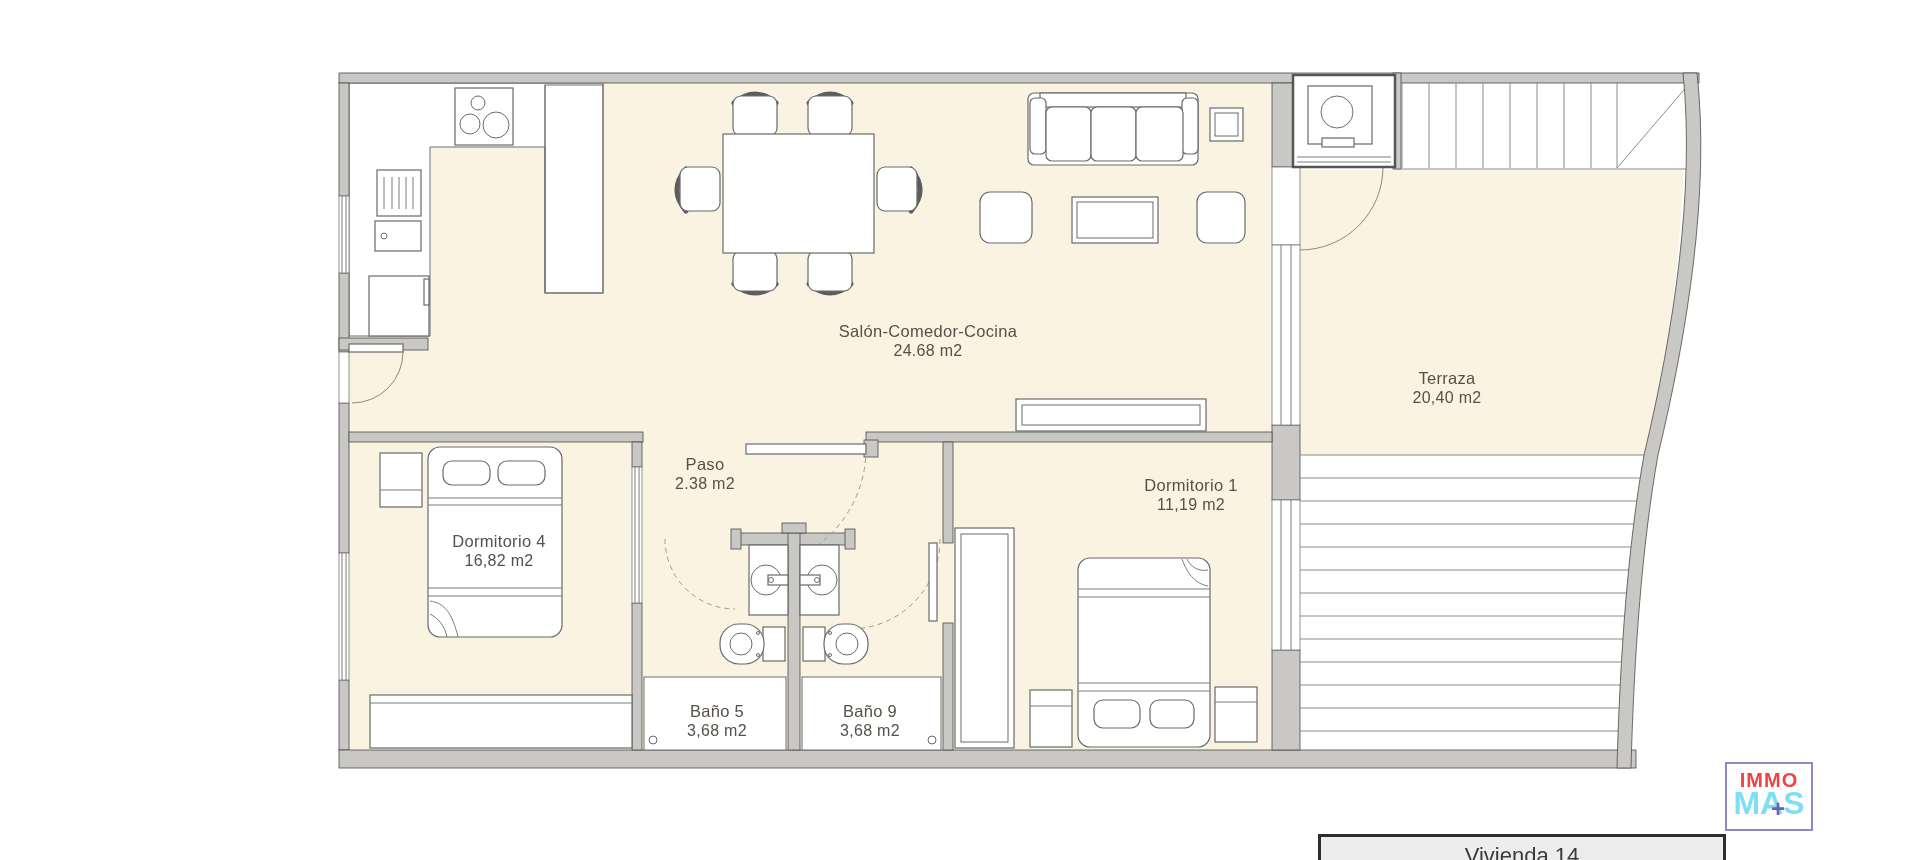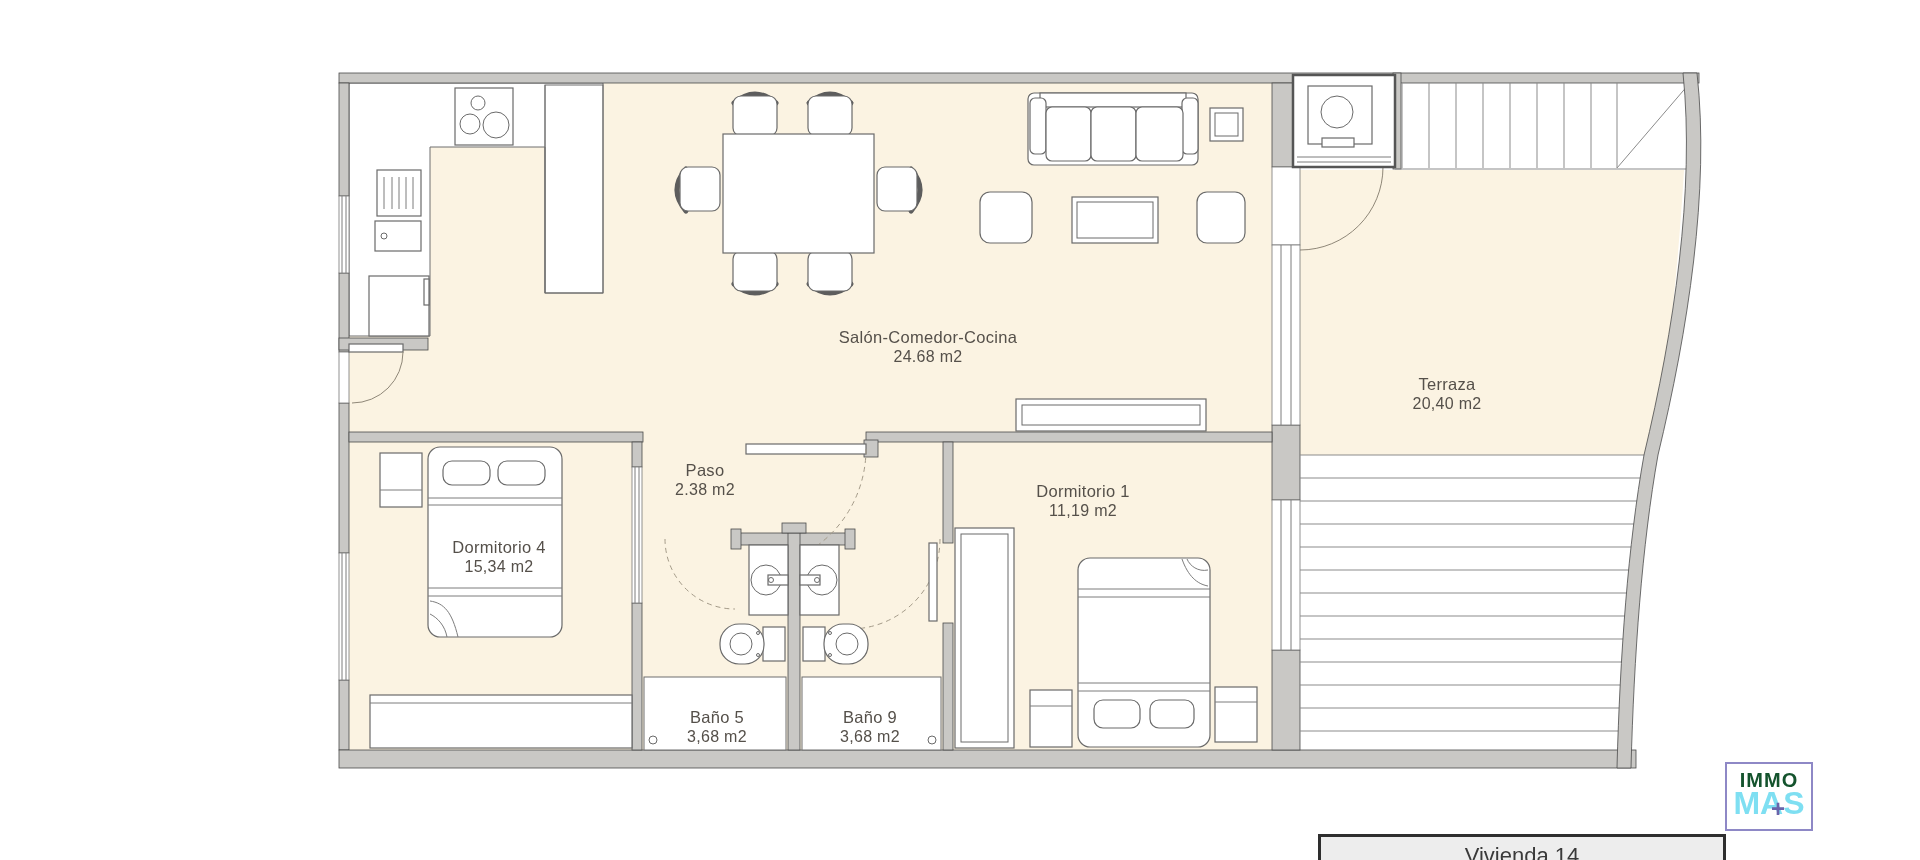--- a/index.html
+++ b/index.html
@@ -14,30 +14,30 @@
   .furn2{fill:none;stroke:#6a6a6a;stroke-width:1;}
   .thin{fill:none;stroke:#7d7d7d;stroke-width:1;}
   .tread{stroke:#8b8b8b;stroke-width:1;}
   .dash{fill:none;stroke:#a39a88;stroke-width:1;stroke-dasharray:5 4;}
   .arc{fill:none;stroke:#8f8778;stroke-width:1;}
   .chairback{fill:none;stroke:#5d5d5d;stroke-width:5;stroke-linecap:round;}
   .win-gap{fill:#ffffff;stroke:#777777;stroke-width:0.8;}
 
   .room-label{position:absolute;transform:translateX(-50%);text-align:center;
       color:#55504a;font-size:16px;line-height:19px;letter-spacing:.3px;white-space:nowrap;}
-  .rl-name{font-size:16.5px;margin-top:6px;}
+  .rl-name{font-size:16.5px;}
   .rl-area{font-size:16px;}
 
   #unit-box{position:absolute;left:1318px;top:834px;width:408px;height:44px;
       background:#EDEDED;border:3px solid #2e2e2e;box-sizing:border-box;
       text-align:center;font-size:22px;color:#3a3a3a;padding-top:6px;}
 
   #logo-box{position:absolute;left:1725px;top:762px;width:88px;height:69px;
       border:2px solid #8E88C6;box-sizing:border-box;background:#ffffff;text-align:center;}
-  #logo-top{color:#14532d;font-weight:bold;font-size:20px;letter-spacing:1px;margin-top:6px;line-height:20px;}
+  #logo-top{color:#ef4444;font-weight:bold;font-size:20px;letter-spacing:1px;margin-top:6px;line-height:20px;}
   #logo-bottom{color:#7EDFF2;font-weight:bold;font-size:32px;line-height:26px;letter-spacing:0;}
   #logo-plus{position:absolute;left:44px;top:33px;color:#6B64AB;font-weight:bold;font-size:24px;line-height:24px;}
 </style>
 </head>
 <body>
 
 <div id="plan-stage">
 <svg width="1920" height="860" viewBox="0 0 1920 860">
 
   <g>
@@ -353,27 +353,27 @@
     <div class="rl-area">24.68 m2</div>
   </div>
   <div class="room-label" style="left:1447px;top:369px">
     <div class="rl-name">Terraza</div>
     <div class="rl-area">20,40 m2</div>
   </div>
   <div class="room-label" style="left:705px;top:455px">
     <div class="rl-name">Paso</div>
     <div class="rl-area">2.38 m2</div>
   </div>
-  <div class="room-label" style="left:1083px;top:476px">
+  <div class="room-label" style="left:1191px;top:476px">
     <div class="rl-name">Dormitorio 1</div>
     <div class="rl-area">11,19 m2</div>
   </div>
   <div class="room-label" style="left:499px;top:532px">
     <div class="rl-name">Dormitorio 4</div>
-    <div class="rl-area">15,34 m2</div>
+    <div class="rl-area">16,82 m2</div>
   </div>
   <div class="room-label" style="left:717px;top:702px">
     <div class="rl-name">Baño 5</div>
     <div class="rl-area">3,68 m2</div>
   </div>
   <div class="room-label" style="left:870px;top:702px">
     <div class="rl-name">Baño 9</div>
     <div class="rl-area">3,68 m2</div>
   </div>
 

